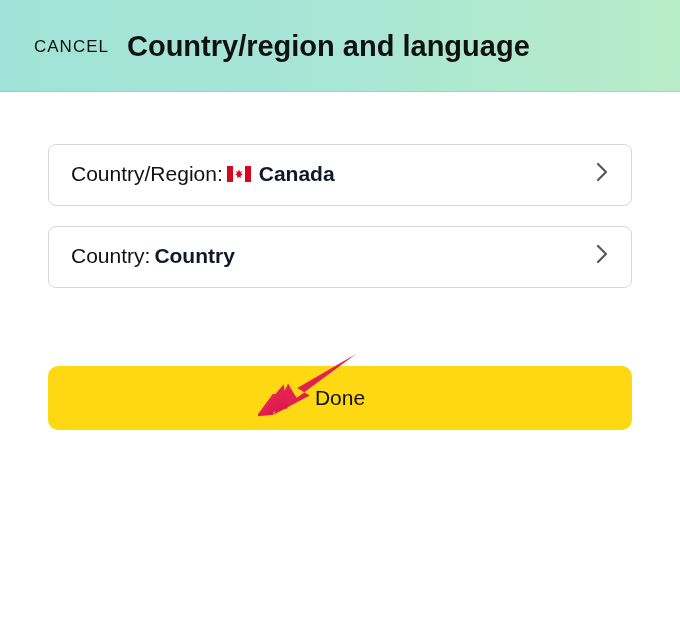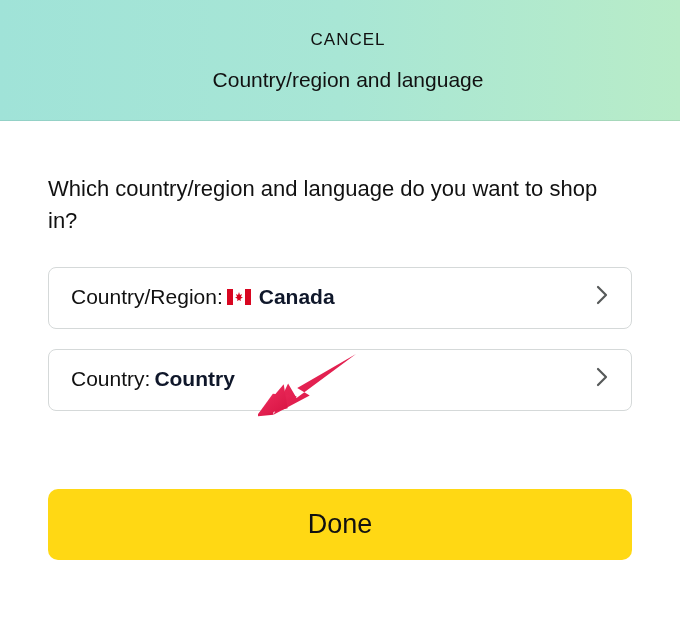--- a/index.html
+++ b/index.html
@@ -14,31 +14,30 @@
       background: #fff;
       position: relative;
     }
     .header {
       background: linear-gradient(90deg, #a0e3d8 0%, #a8e6d5 50%, #b8ecc8 100%);
       padding: 30px 18px 28px 34px;
       display: flex;
       align-items: center;
       gap: 18px;
       border-bottom: 1px solid rgba(0,0,0,0.08);
-      flex-direction: column;
     }
     .cancel {
       font-size: 17px;
       letter-spacing: 1px;
       color: #111;
       font-weight: 500;
     }
     .title {
-      font-size: 21px;
-      font-weight: 400;
+      font-size: 29px;
+      font-weight: 700;
       color: #111;
     }
     .content {
       padding: 52px 48px 0 48px;
     }
     .question {
       font-size: 22px;
       line-height: 1.45;
       color: #111;
       margin-bottom: 30px;
@@ -81,21 +80,21 @@
     .chevron {
       color: #565959;
     }
     .done-btn {
       margin: 58px 48px 0 48px;
       width: calc(100% - 96px);
       background: #ffd814;
       border: none;
       border-radius: 10px;
       padding: 20px 0;
-      font-size: 27px;
+      font-size: 21px;
       color: #111;
       cursor: pointer;
       font-family: inherit;
     }
     .annotation-arrow {
       position: absolute;
       left: 258px;
       top: 332px;
       pointer-events: none;
     }
@@ -104,21 +103,20 @@
 <body>
 
 
 
 <div class="header">
   <span class="cancel">CANCEL</span>
   <span class="title">Country/region and language</span>
 </div>
 
 <div class="content">
-  <p class="question">Which country/region and language do you want to shop in?</p>
 
   <div class="row">
     <div class="row-left">
       <span class="row-label">Country/Region:</span>
       <span class="row-value-line">
         <span class="flag">
           <svg width="24" height="16" viewBox="0 0 24 16">
             <rect x="0" y="0" width="6" height="16" fill="#d80621"></rect>
             <rect x="6" y="0" width="12" height="16" fill="#fff"></rect>
             <rect x="18" y="0" width="6" height="16" fill="#d80621"></rect>

